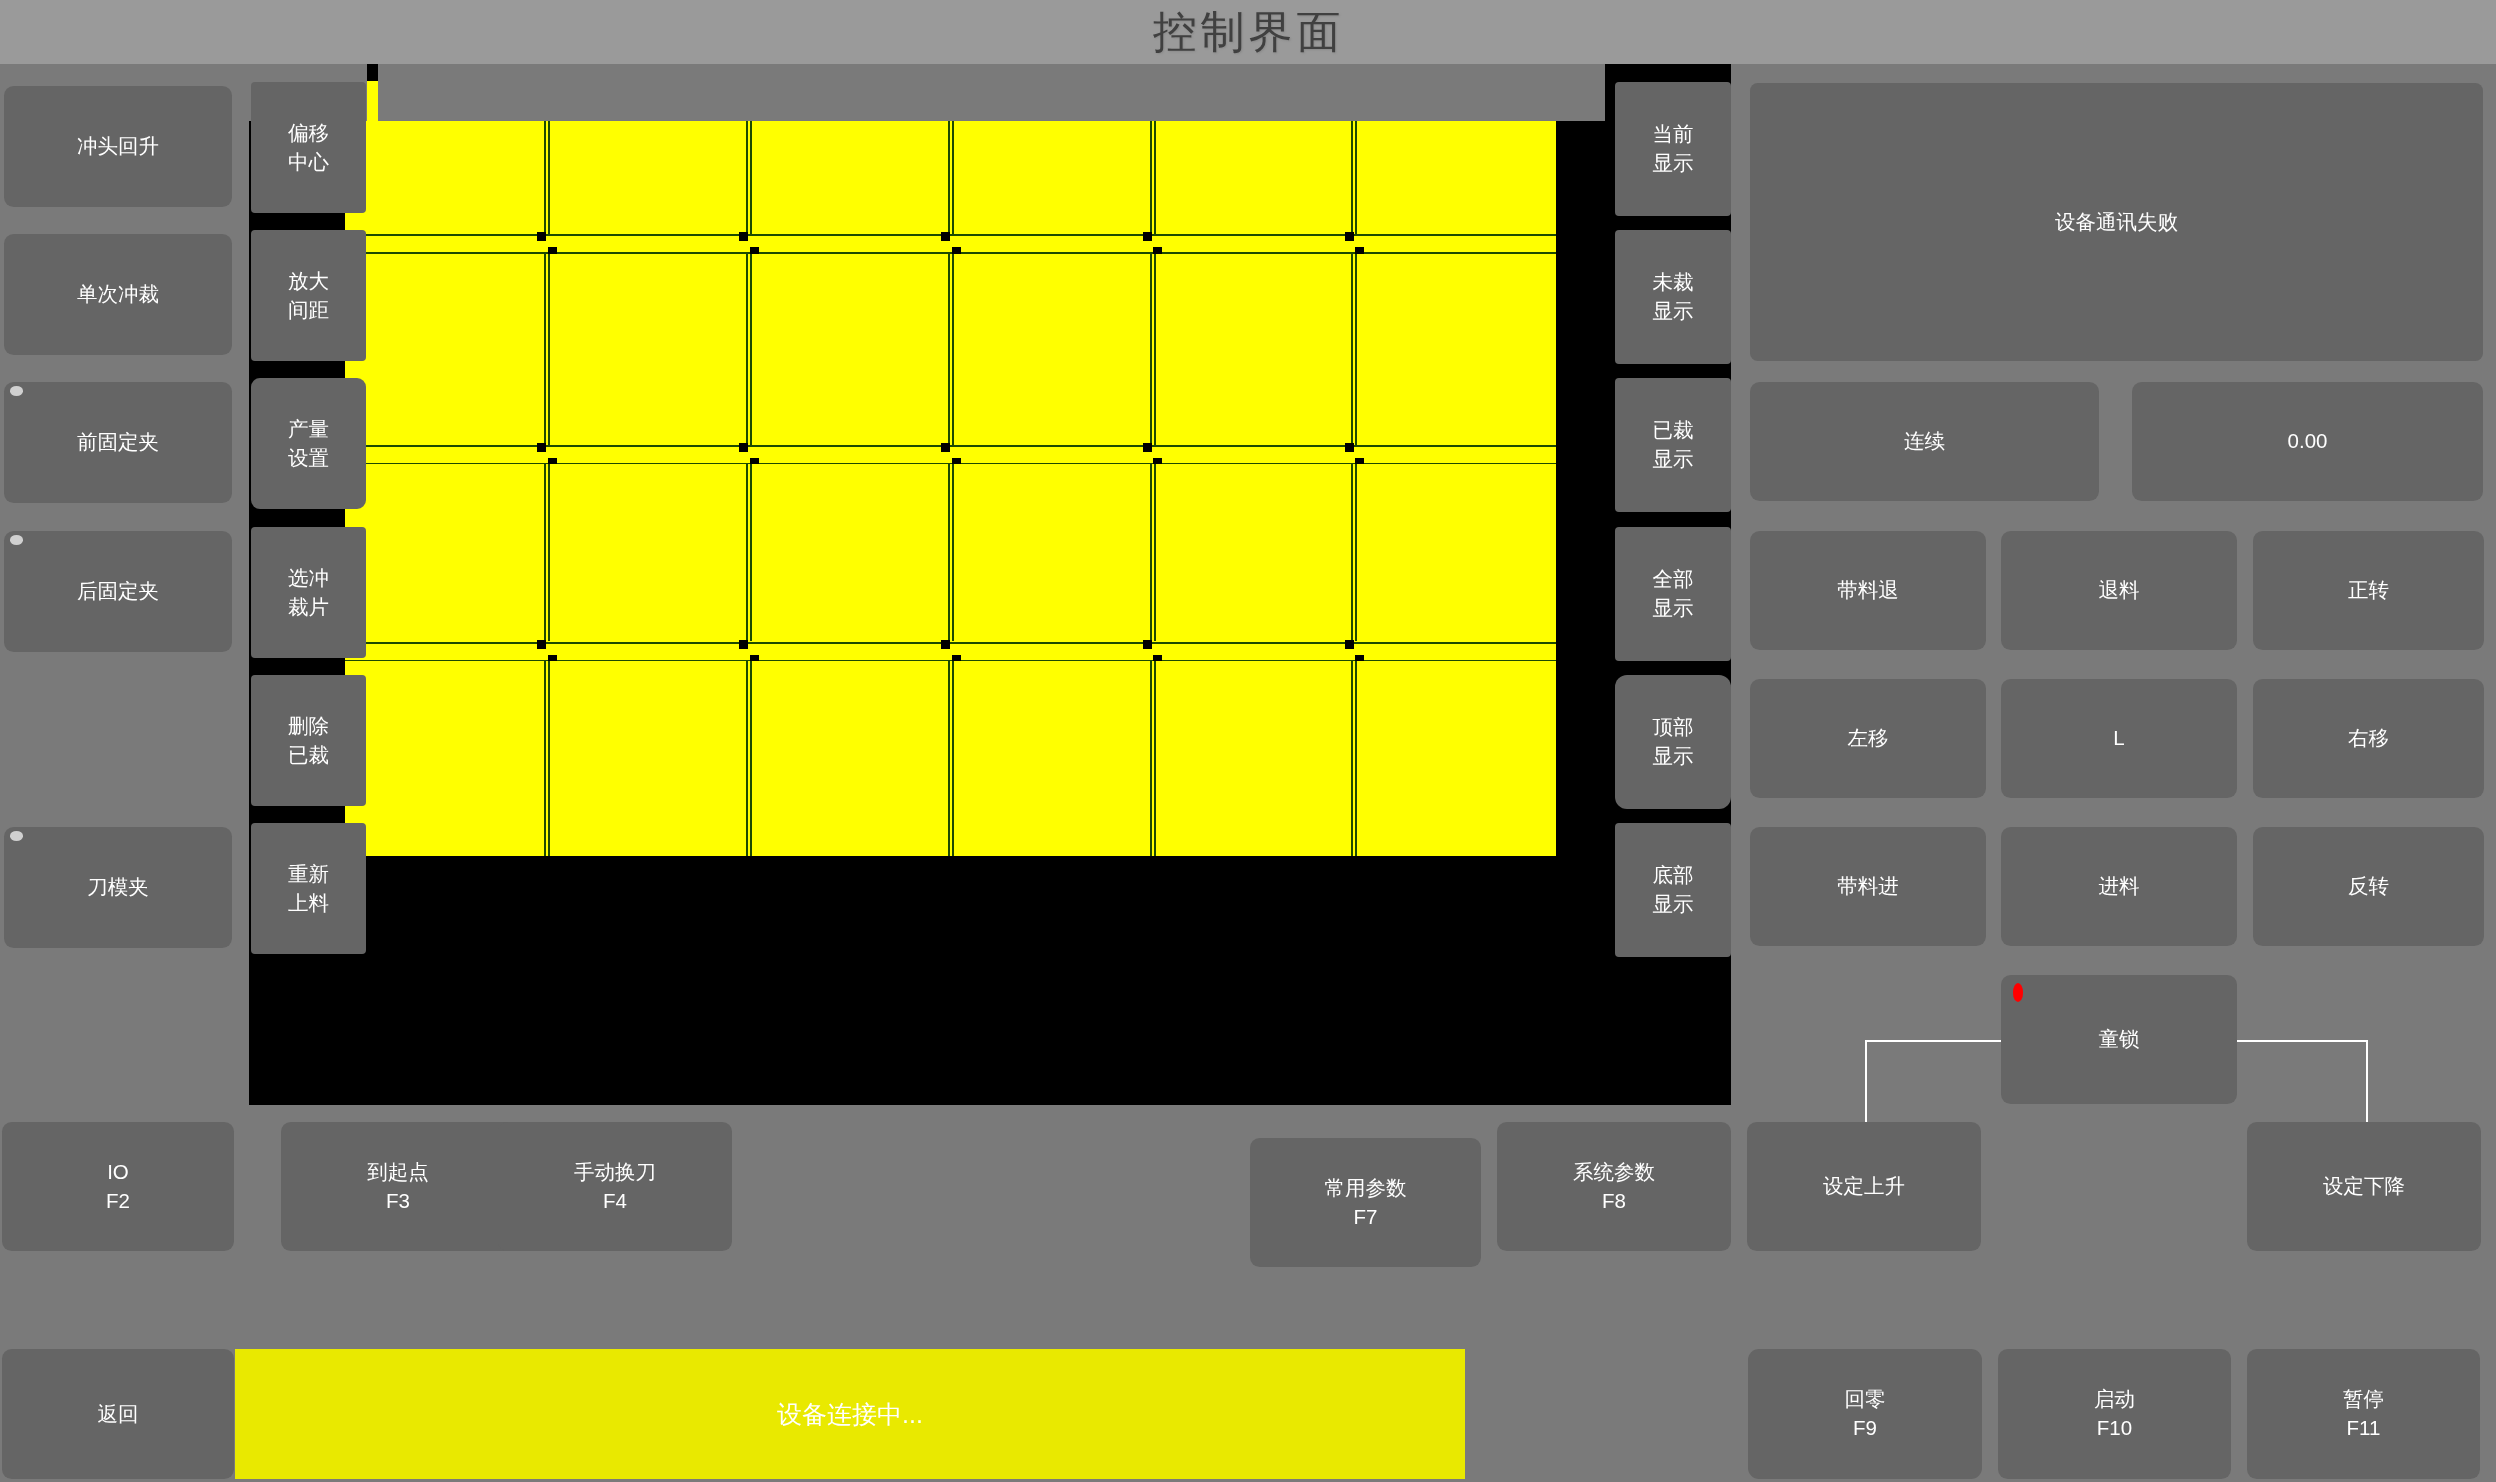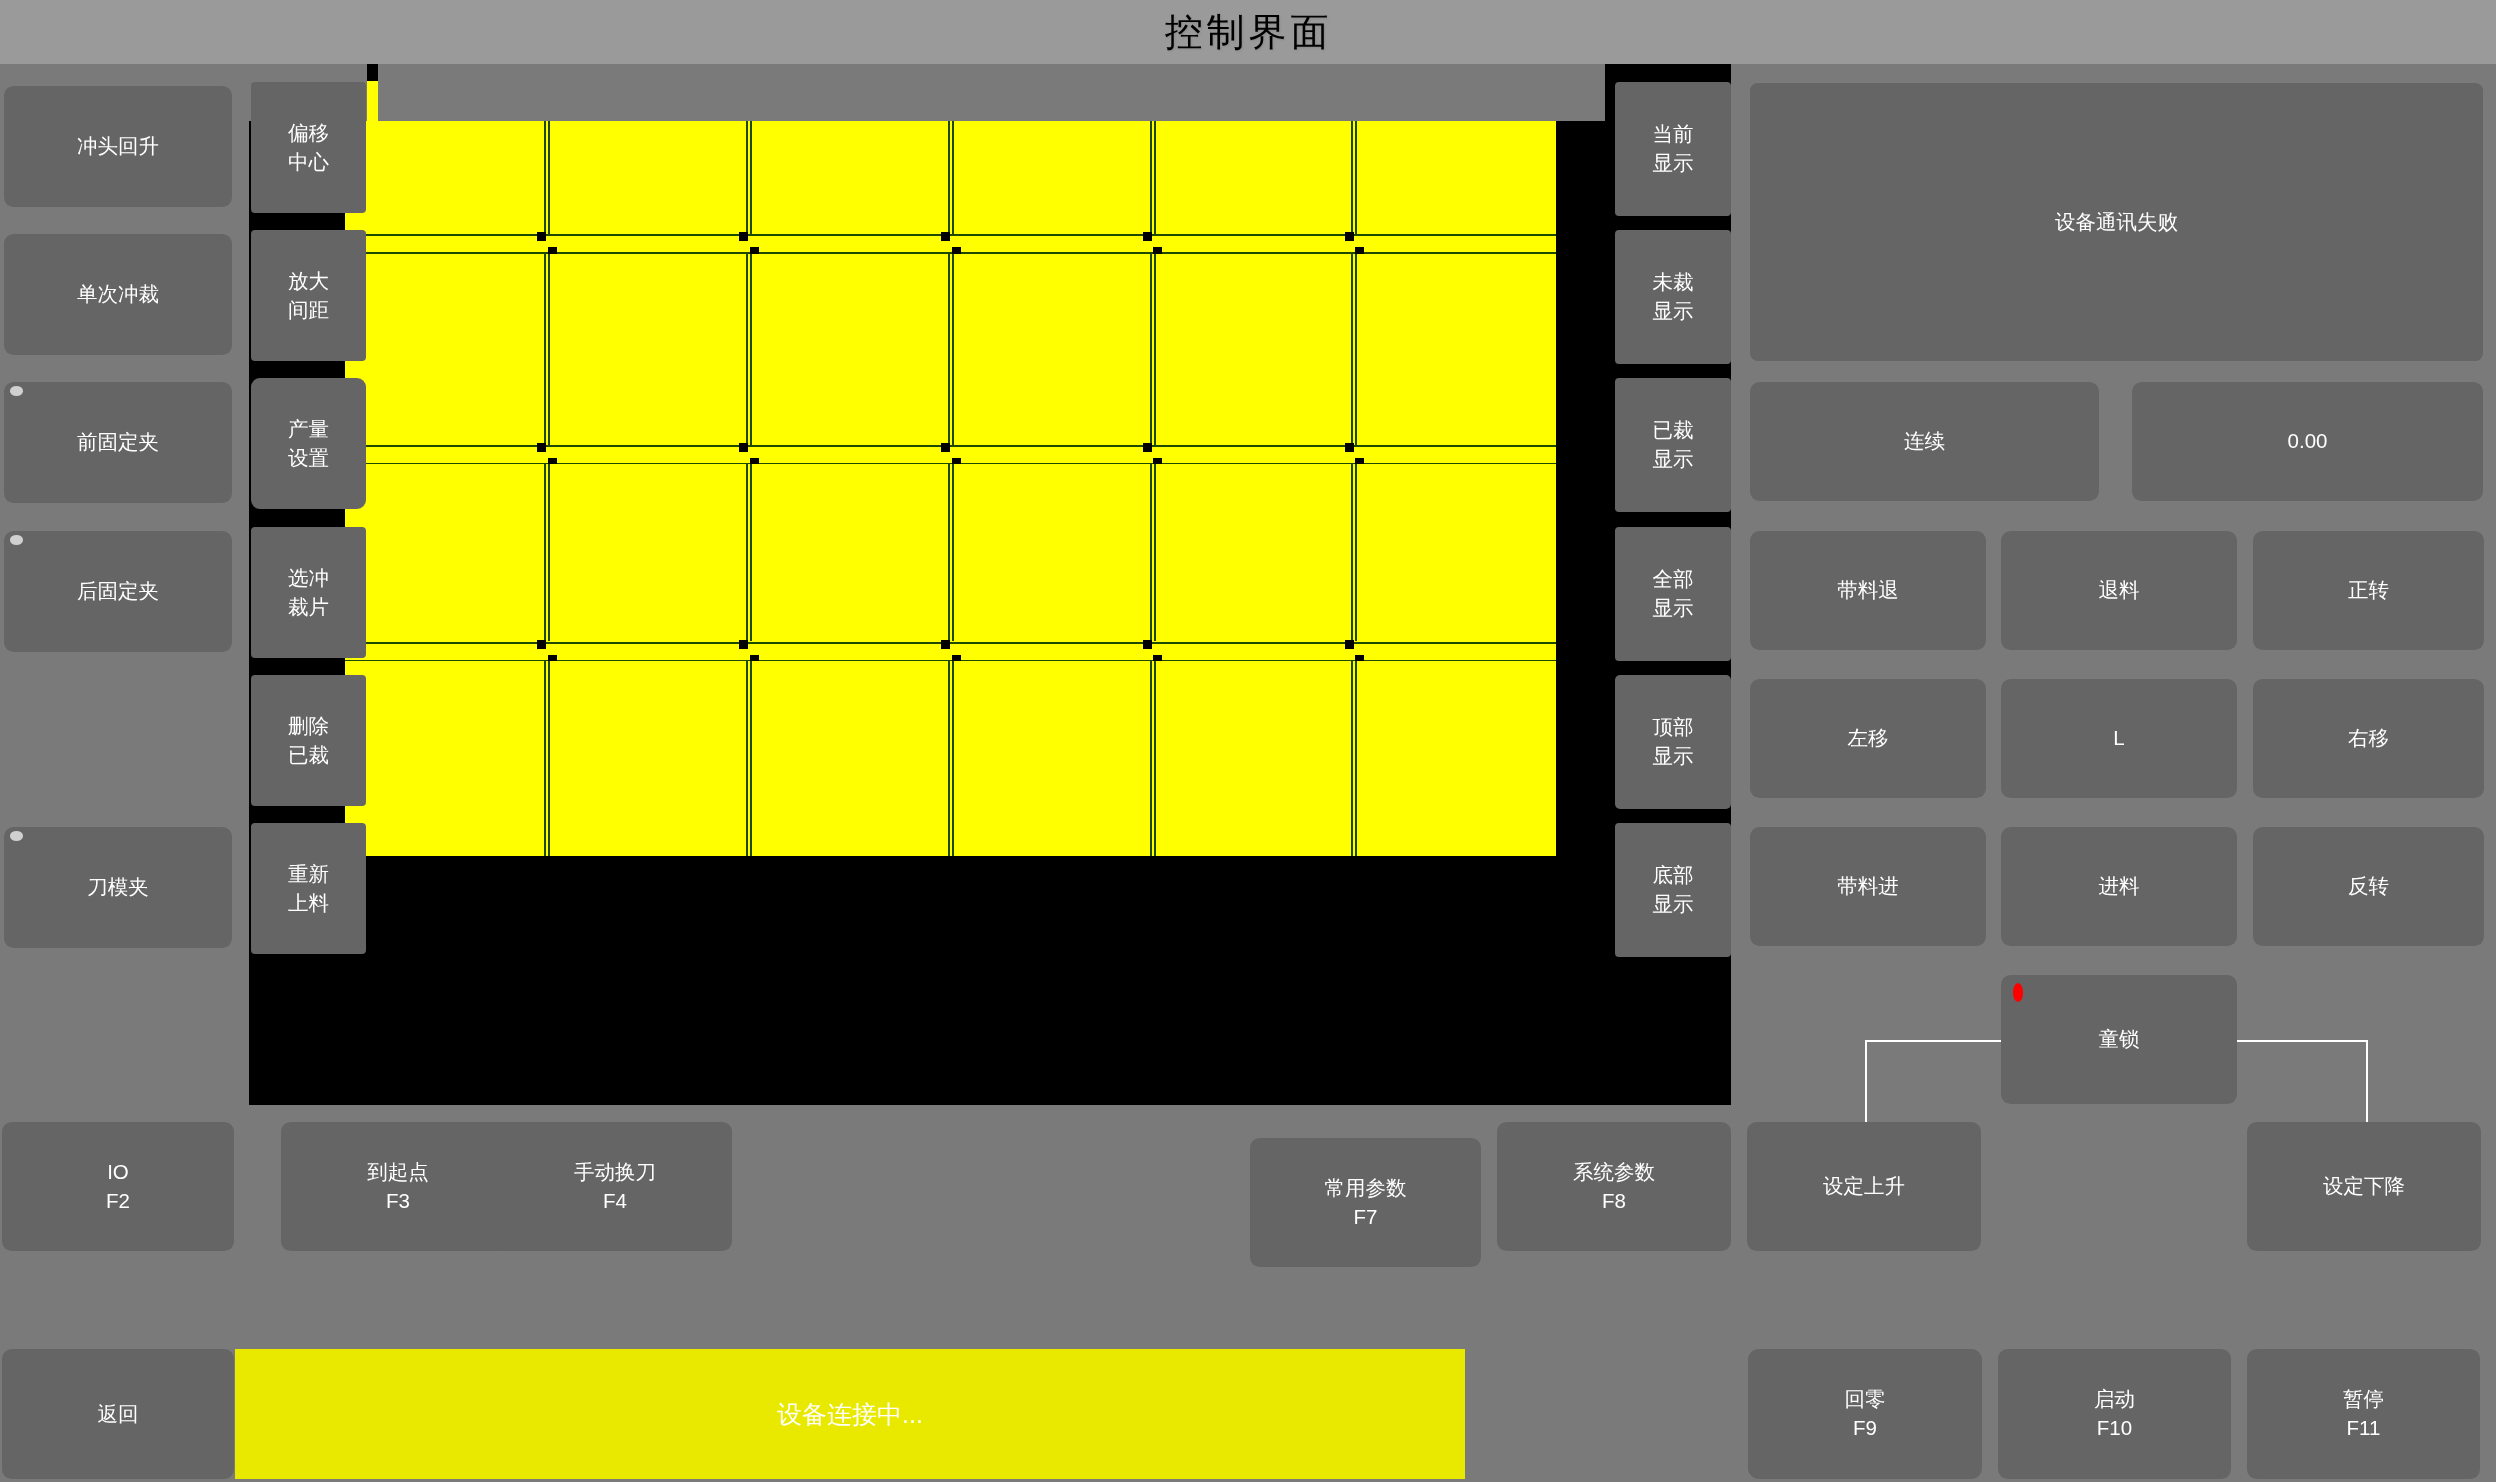--- a/index.html
+++ b/index.html
@@ -1,21 +1,21 @@
 <!DOCTYPE html>
 <html><head>
 <meta charset="utf-8">
 <style>
   html,body{margin:0;padding:0;background:#555;}
   #screen{position:relative;width:2497px;height:1482px;background:#7a7a7a;overflow:hidden;
           font-family:"Liberation Sans","DejaVu Sans",sans-serif;color:#fff;}
   .abs{position:absolute;}
   #titlebar{left:0;top:0;width:2497px;height:64px;background:#9a9a9a;
             display:flex;align-items:center;justify-content:center;}
-  #page-title{font-family:Liberation Sans, sans-serif;font-size:38px;color:#000000;
+  #page-title{font-family:Liberation Sans, sans-serif;font-size:44px;color:#404040;
               text-shadow:1px 1px 2px #8a8a8a;letter-spacing:3.9px;}
   #canvas{left:249px;top:64px;width:1482px;height:1041px;background:#000;}
   .gray-strip{background:#7a7a7a;}
   #sheet{left:345px;top:81px;width:1211px;height:775px;background:#ffff00;}
   .btn{background:#656565;border-radius:9.8px;color:#fff;display:flex;flex-direction:column;
        align-items:center;justify-content:center;text-align:center;font-size:20.5px;line-height:1.4;
        box-sizing:border-box;}
   .led{position:absolute;left:5.9px;top:3.9px;width:13.7px;height:9.8px;border-radius:50%;background:#d0d0d0;}
   .lockled{position:absolute;left:11.7px;top:7.8px;width:10.7px;height:19.5px;border-radius:50%;background:#f00;}
   .wline{background:#fff;}
@@ -186,21 +186,21 @@
       <span>显示</span>
     </div>
   <div class="abs btn" style="left:1615px;top:378px;width:116px;height:134px;border-radius:3.9px;">
       <span>已裁</span>
       <span>显示</span>
     </div>
   <div class="abs btn" style="left:1615px;top:527px;width:116px;height:134px;border-radius:3.9px;">
       <span>全部</span>
       <span>显示</span>
     </div>
-  <div class="abs btn" style="left:1615px;top:675px;width:116px;height:134px;border-radius:5px;">
+  <div class="abs btn" style="left:1615px;top:675px;width:116px;height:134px;border-radius:12px;">
       <span>顶部</span>
       <span>显示</span>
     </div>
   <div class="abs btn" style="left:1615px;top:823px;width:116px;height:134px;border-radius:3.9px;">
       <span>底部</span>
       <span>显示</span>
     </div>
 
   <div class="abs btn" style="left:1750px;top:83px;width:733px;height:278px;border-radius:7.8px;">
       <span>设备通讯失败</span>

